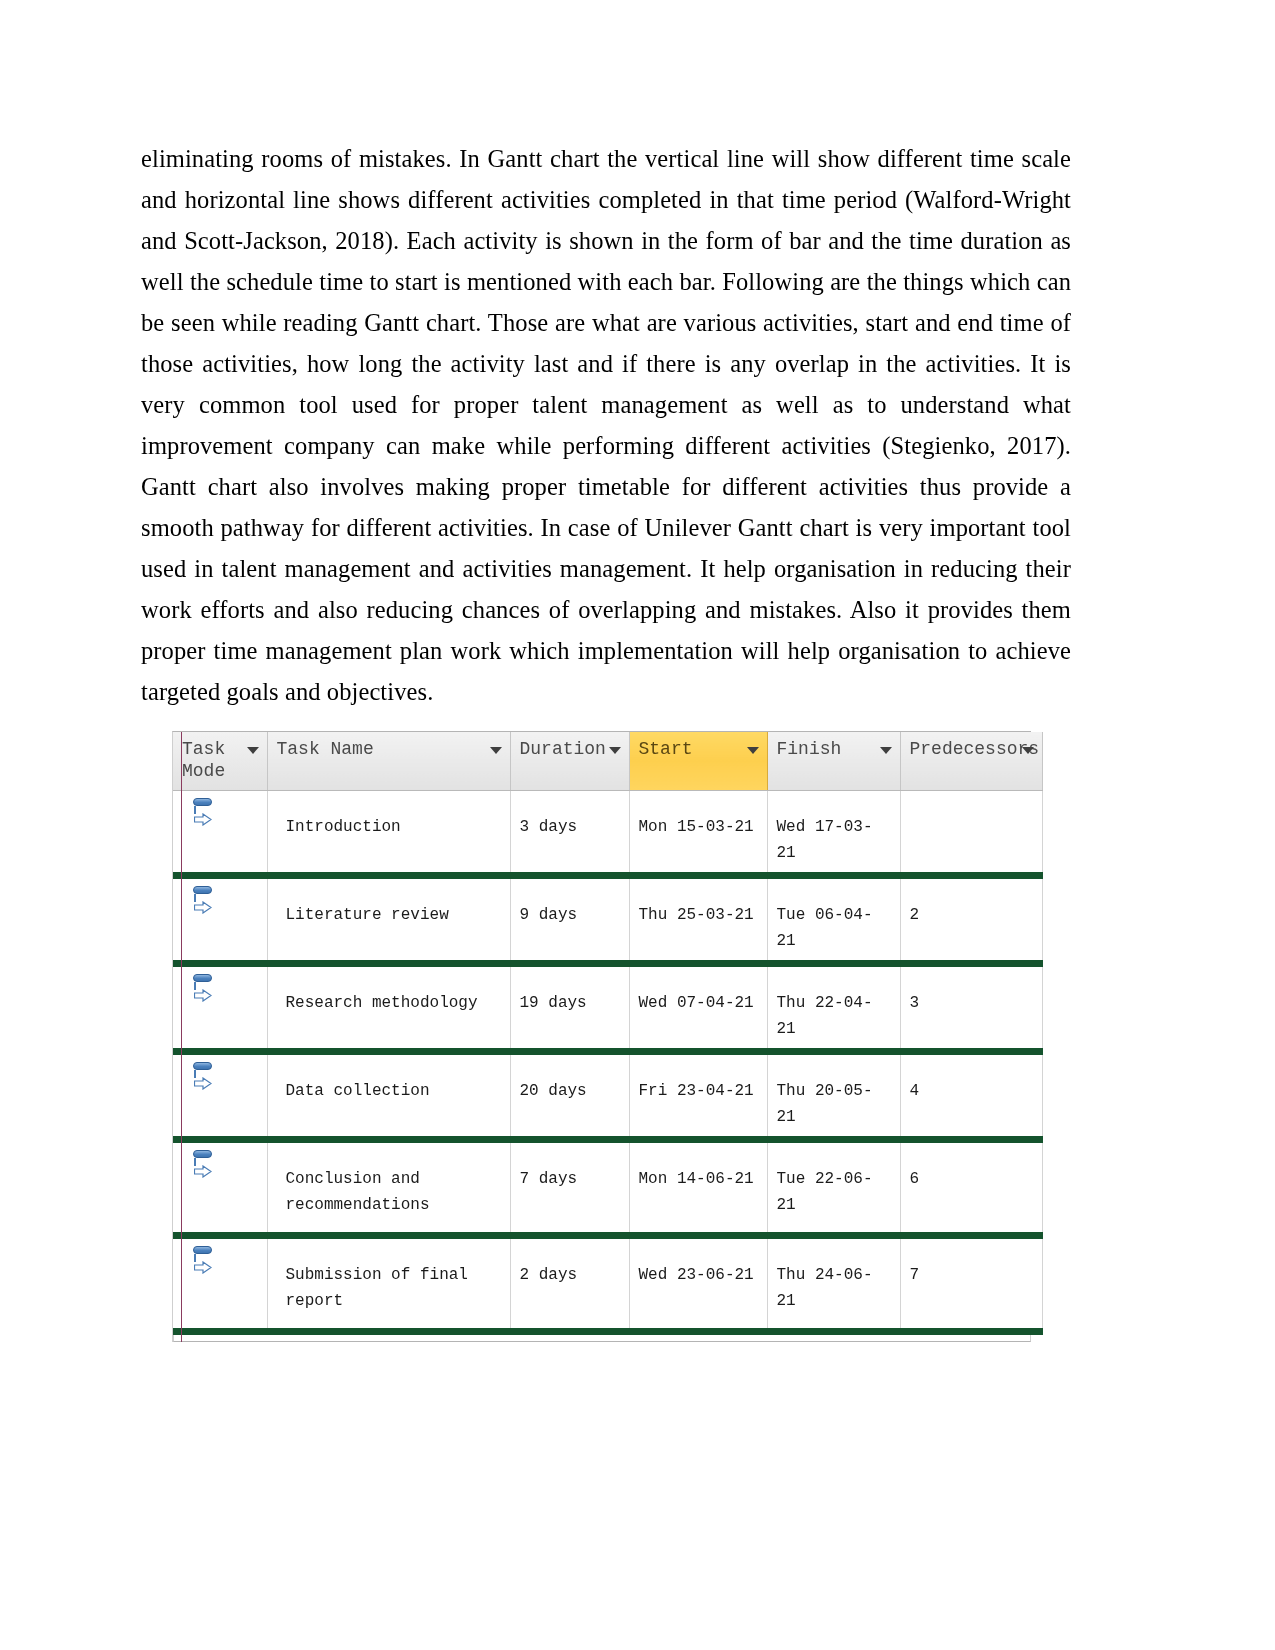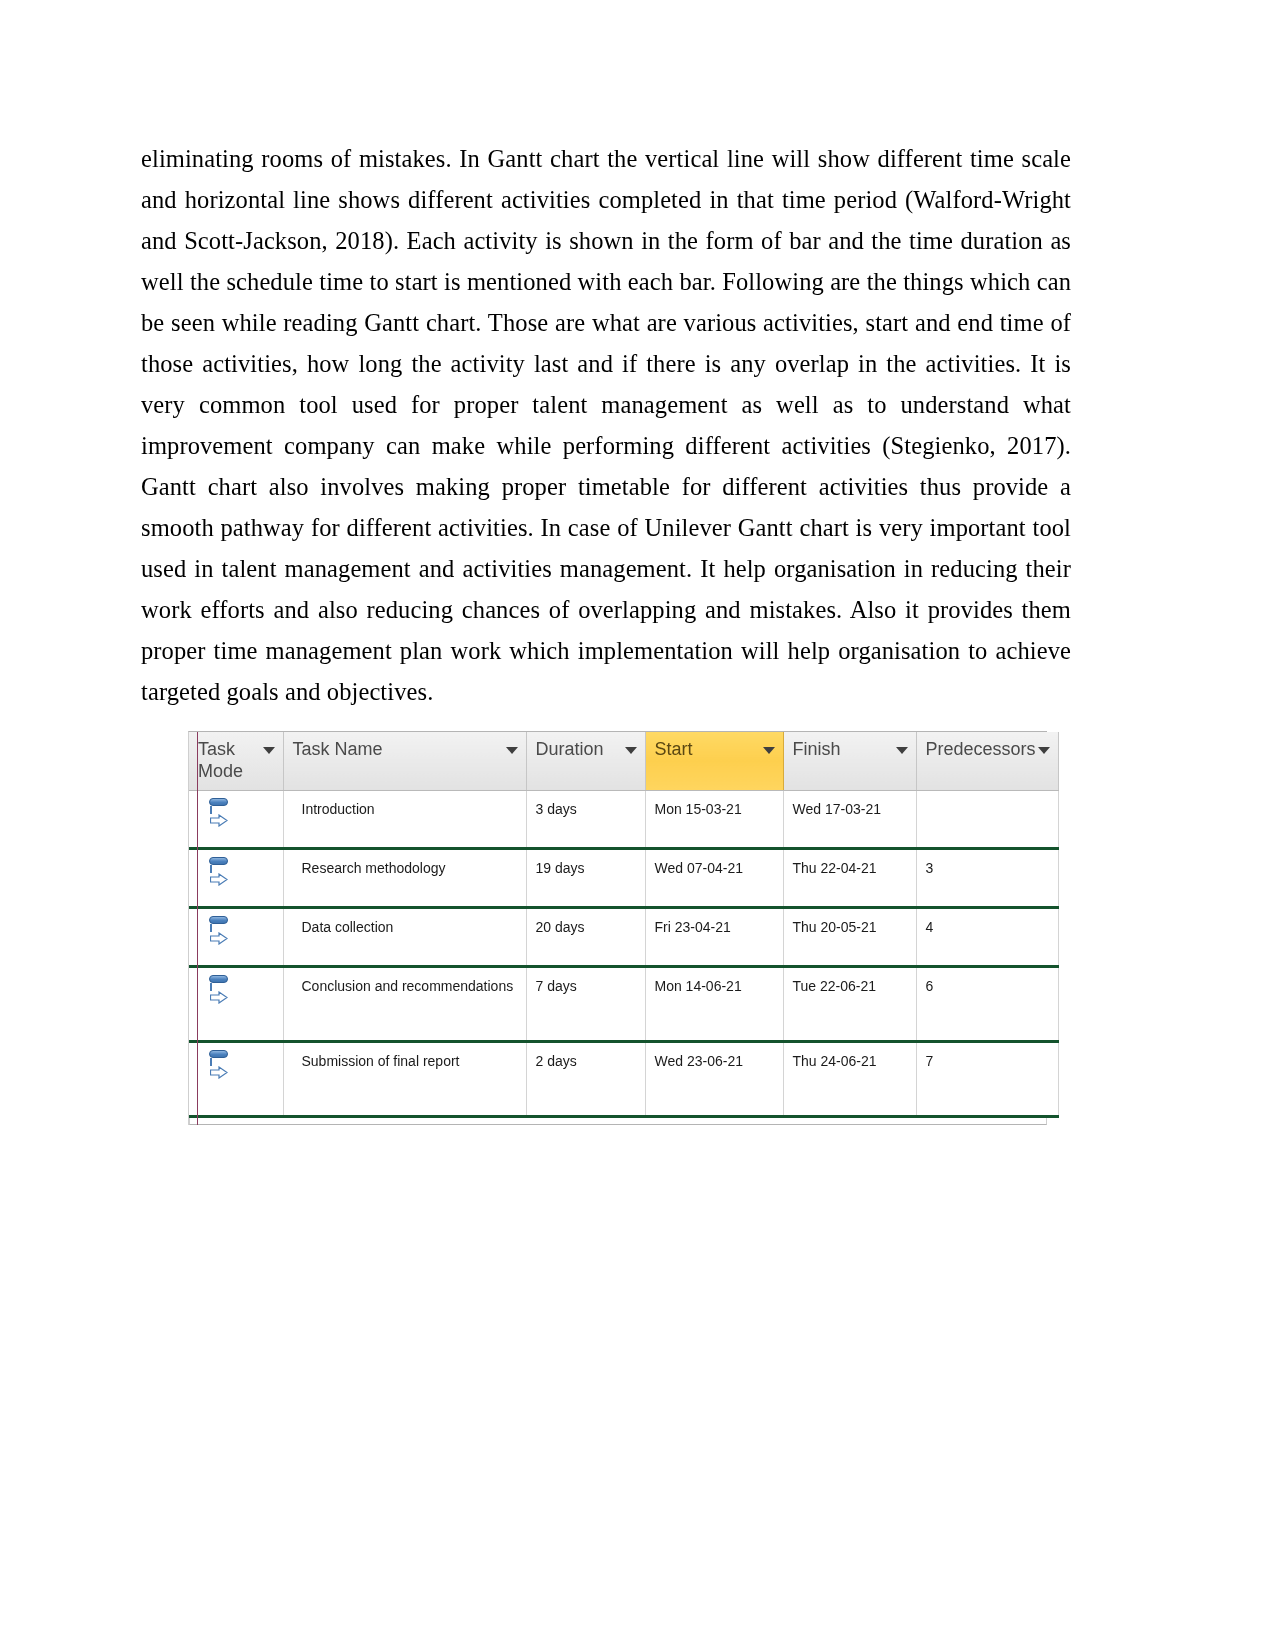--- a/index.html
+++ b/index.html
@@ -33,24 +33,24 @@
     text-align: justify;
     text-justify: inter-word;
     color: #000000;
     letter-spacing: 0.1px;
   }
   .prose p { margin: 0; }
 
   
   .project-grid {
     position: absolute;
-    left: 188px;
+    left: 172px;
     top: 731px;
     width: 859px;
-    font-family: Liberation Sans, sans-serif;
+    font-family: Liberation Mono, monospace;
     background: #fef9c3;
     border-top: 1px solid #b4b4b4;
     border-left: 1px solid #cfcfcf;
     box-sizing: border-box;
   }
   
   .sel-strip {
     position: absolute;
     left: 8px;
     top: 0;
@@ -94,23 +94,23 @@
     right: 8px;
     top: 15px;
     width: 0; height: 0;
     border-left: 6px solid transparent;
     border-right: 6px solid transparent;
     border-top: 7px solid #3f3f3f;
   }
   
   .grid-table tbody td {
     border-right: 1px solid #d4d4d4;
-    border-bottom: 3px solid #14532d;
-    padding: 5px 9px 6px 9px;
-    font-size: 14px;
+    border-bottom: 7px solid #14532d;
+    padding: 23px 9px 6px 9px;
+    font-size: 16px;
     line-height: 26px;
     color: #1b1b1b;
     vertical-align: top;
     background: #ffffff;
     height: 44px;
   }
   .grid-table tbody tr.tall td { height: 60px; }
   .grid-table tbody td.c-mode {
     padding-left: 18px;
     padding-top: 6px;
@@ -231,20 +231,38 @@
             <span class="mode-icon">
               <span class="bar"></span>
                 <span class="stem"></span>
               <span class="arrow">
                 <svg width="18" height="13" viewBox="0 0 18 13">
                     <polygon points="0.5,4 9,4 9,1 17,6.5 9,12 9,9 0.5,9" fill="#ffffff" stroke="#4a7cb5" stroke-width="1.2"></polygon>
                   </svg>
               </span>
             </span>
           </td>
+          <td class="c-name">Literature review</td>
+          <td>9 days</td>
+          <td>Thu 25-03-21</td>
+          <td>Tue 06-04-21</td>
+          <td>2</td>
+        </tr>
+        <tr>
+          <td class="c-mode">
+            <span class="mode-icon">
+              <span class="bar"></span>
+                <span class="stem"></span>
+              <span class="arrow">
+                <svg width="18" height="13" viewBox="0 0 18 13">
+                    <polygon points="0.5,4 9,4 9,1 17,6.5 9,12 9,9 0.5,9" fill="#ffffff" stroke="#4a7cb5" stroke-width="1.2"></polygon>
+                  </svg>
+              </span>
+            </span>
+          </td>
           <td class="c-name">Research methodology</td>
           <td>19 days</td>
           <td>Wed 07-04-21</td>
           <td>Thu 22-04-21</td>
           <td>3</td>
         </tr>
         <tr>
           <td class="c-mode">
             <span class="mode-icon">
               <span class="bar"></span>

